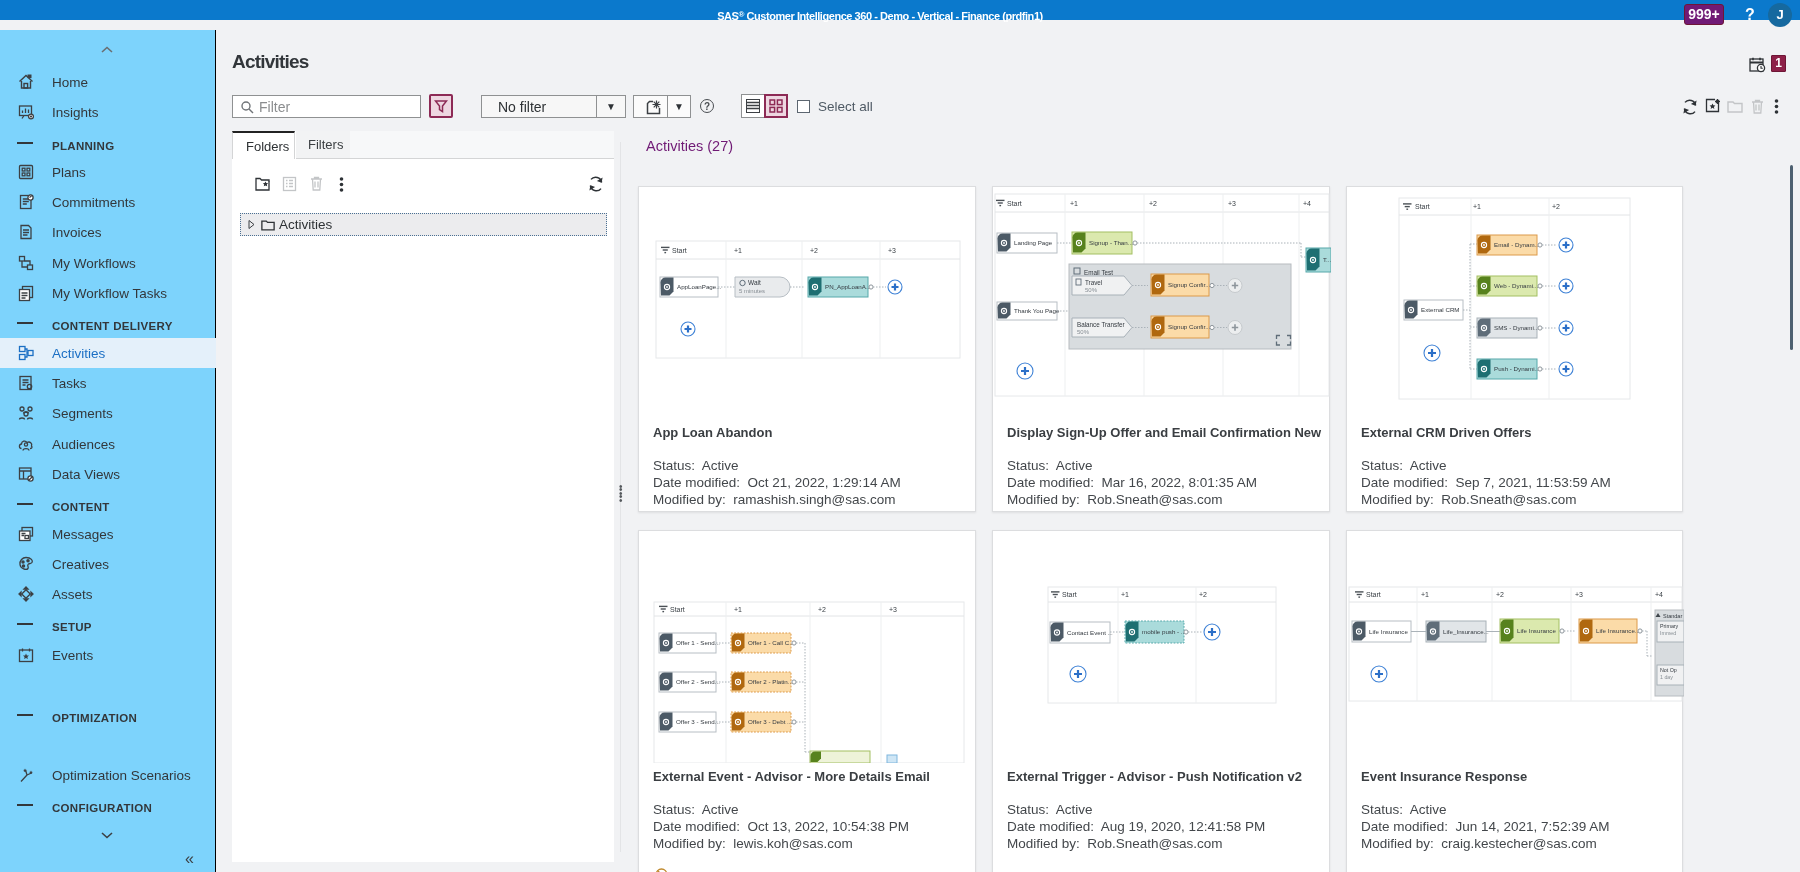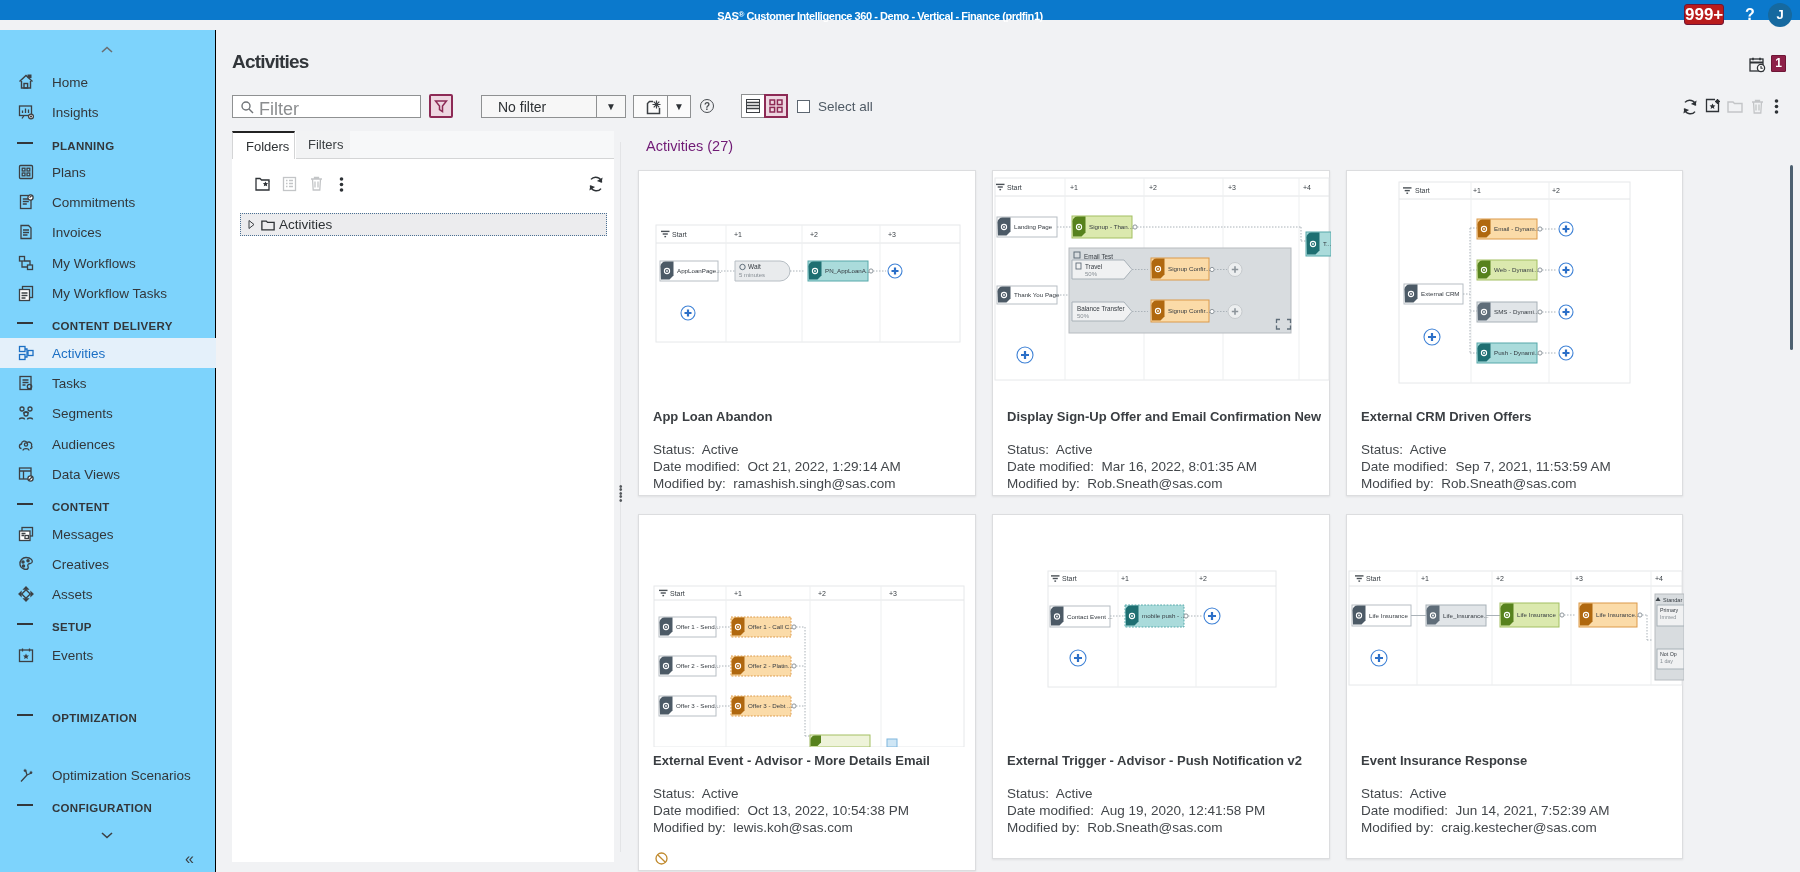--- a/index.html
+++ b/index.html
@@ -1,35 +1,35 @@
 <!DOCTYPE html>
 <html><head>
 <meta charset="utf-8">
 <style>
 * { margin:0; padding:0; box-sizing:border-box; }
 html,body { width:1800px; height:872px; overflow:hidden; background:#f1f2f4; font-family:"Liberation Sans", sans-serif; }
 .abs { position:absolute; }
 #topbar { position:absolute; left:0; top:0; width:1800px; height:20px; background:#0b79cc; color:#fff; }
 #topbar .title { position:absolute; left:0; width:1760px; top:0; height:30px; line-height:30px; text-align:center; font-size:11px; font-weight:bold; letter-spacing:-0.45px; }
-.badge999 { position:absolute; left:1684px; top:4px; width:40px; height:21px; background:#b91c1c; border:1px solid #6e1636; border-radius:3px; color:#fff; font-size:17px; font-weight:bold; text-align:center; line-height:19px; }
+.badge999 { position:absolute; left:1684px; top:4px; width:40px; height:21px; background:#701a75; border:1px solid #6e1636; border-radius:3px; color:#fff; font-size:14px; font-weight:bold; text-align:center; line-height:19px; }
 .qmark { position:absolute; left:1740px; top:4px; width:20px; height:22px; color:#fff; font-size:16px; font-weight:bold; text-align:center; line-height:22px; }
 .avatar { position:absolute; left:1768px; top:3px; width:24px; height:24px; border-radius:50%; background:#16699f; color:#fff; font-size:13px; font-weight:bold; text-align:center; line-height:24px; }
 #sidebar { position:absolute; left:0; top:30px; width:216px; height:842px; background:#7dd3fc; border-right:1px solid #000000; }
 .nav-item { position:absolute; left:0; width:216px; height:30px; }
 .nav-item .ico { position:absolute; left:17px; top:6px; width:18px; height:18px; }
 .nav-item .lbl { position:absolute; left:52px; top:7px; font-size:13.5px; color:#33373b; line-height:18px; white-space:nowrap; }
 .nav-sec .lbl { font-size:11.5px; font-weight:bold; color:#33373b; top:9px; letter-spacing:0.3px; }
 .nav-sec .dash { position:absolute; left:17px; top:14px; width:16px; height:2px; background:#33373b; }
 .nav-active { background:#e4f0fa; }
 .nav-active .lbl { color:#1b6fc4; }
 #main { position:absolute; left:217px; top:30px; width:1583px; height:842px; background:#f1f2f4; }
 h1.pgtitle { position:absolute; left:232px; top:51px; font-size:19px; font-weight:bold; letter-spacing:-0.8px; color:#32363a; }
 
 .inputbox { position:absolute; left:232px; top:95px; width:189px; height:23px; background:#fff; border:1px solid #8f9192; }
-.inputbox .ph { position:absolute; left:26px; top:3px; font-size:18px; color:#8b8d8f; }
+.inputbox .ph { position:absolute; left:26px; top:3px; font-size:14px; color:#8b8d8f; }
 .funnelbtn { position:absolute; left:429px; top:94px; width:24px; height:24px; background:#eed7e1; border:2px solid #8d2a55; border-radius:2px; }
 .selbox { position:absolute; left:481px; top:95px; width:145px; height:23px; background:#f7f7f7; border:1px solid #8f9192; font-size:14px; color:#2e3235; }
 .selbox .txt { position:absolute; left:16px; top:3px; }
 .selbox .arr { position:absolute; right:0; top:0; width:29px; height:21px; border-left:1px solid #8f9192; text-align:center; font-size:10px; line-height:21px; color:#2e3236; }
 .splitbtn { position:absolute; left:633px; top:95px; width:58px; height:23px; background:#fbfbfb; border:1px solid #8f9192; }
 .splitbtn .seg2 { position:absolute; right:0; top:0; width:23px; height:21px; border-left:1px solid #8f9192; text-align:center; font-size:10px; line-height:21px; color:#2e3236; }
 .helpc { position:absolute; left:700px; top:99px; width:14px; height:14px; border:1.3px solid #4a4e52; border-radius:50%; color:#4a4e52; font-size:10px; font-weight:bold; text-align:center; line-height:13px; }
 .viewbtn { position:absolute; top:94px; width:24px; height:24px; background:#fff; border:1px solid #8f9192; }
 .viewbtn.sel { background:#eed7e1; border:2px solid #8d2a55; }
 .checkbox { position:absolute; left:797px; top:100px; width:13px; height:13px; background:#fff; border:1.4px solid #5c6670; }
@@ -37,21 +37,21 @@
 
 #lpanel { position:absolute; left:232px; top:131px; width:382px; height:731px; background:#fff; }
 .tab-active { position:absolute; left:232px; top:131px; width:63px; height:28px; background:#fff; border:1px solid #d4d5d6; border-top:2px solid #222; border-bottom:none; }
 .tab-active .t { position:absolute; left:13px; top:6px; font-size:13px; color:#2e3235; }
 .tab2 { position:absolute; left:296px; top:131px; width:54px; height:28px; background:#f2f3f4; border-bottom:1px solid #d4d5d6; }
 .tabrest { position:absolute; left:350px; top:131px; width:264px; height:28px; background:#f7f8f9; border-bottom:1px solid #d4d5d6; }
 .tab2 .t { position:absolute; left:12px; top:6px; font-size:13px; color:#3c4043; }
 .treerow { position:absolute; left:240px; top:213px; width:367px; height:23px; background:#ececee; border:1px dotted #4a6f92; }
 .treerow .t { position:absolute; left:38px; top:3px; font-size:13.5px; color:#2e3235; }
 
-.card { position:absolute; background:#fff; border:1px solid #dcdddf; box-shadow:0 1px 2px rgba(0,0,0,0.08); }
+.card { position:absolute; background:#fff; border:1px solid #dcdddf; box-shadow:0 1px 2px rgba(0,0,0,0.08);margin-top:16px; }
 .card .ttl { position:absolute; left:14px; font-size:13px; font-weight:bold; color:#3a3e42; white-space:nowrap; }
 .card .meta { position:absolute; left:14px; font-size:13.5px; color:#43474b; line-height:17px; white-space:nowrap; }
 .scrollb { position:absolute; left:1790px; top:165px; width:3px; height:185px; background:#4d6070; border-radius:2px; }
 svg { display:block; }
 </style>
 </head>
 <body>
 <div id="topbar">
   <div class="title">SAS<span style="font-size:8px; vertical-align:3px;">®</span> Customer Intelligence 360 - Demo - Vertical - Finance (prdfin1)</div>
   <div class="badge999">999+</div>

